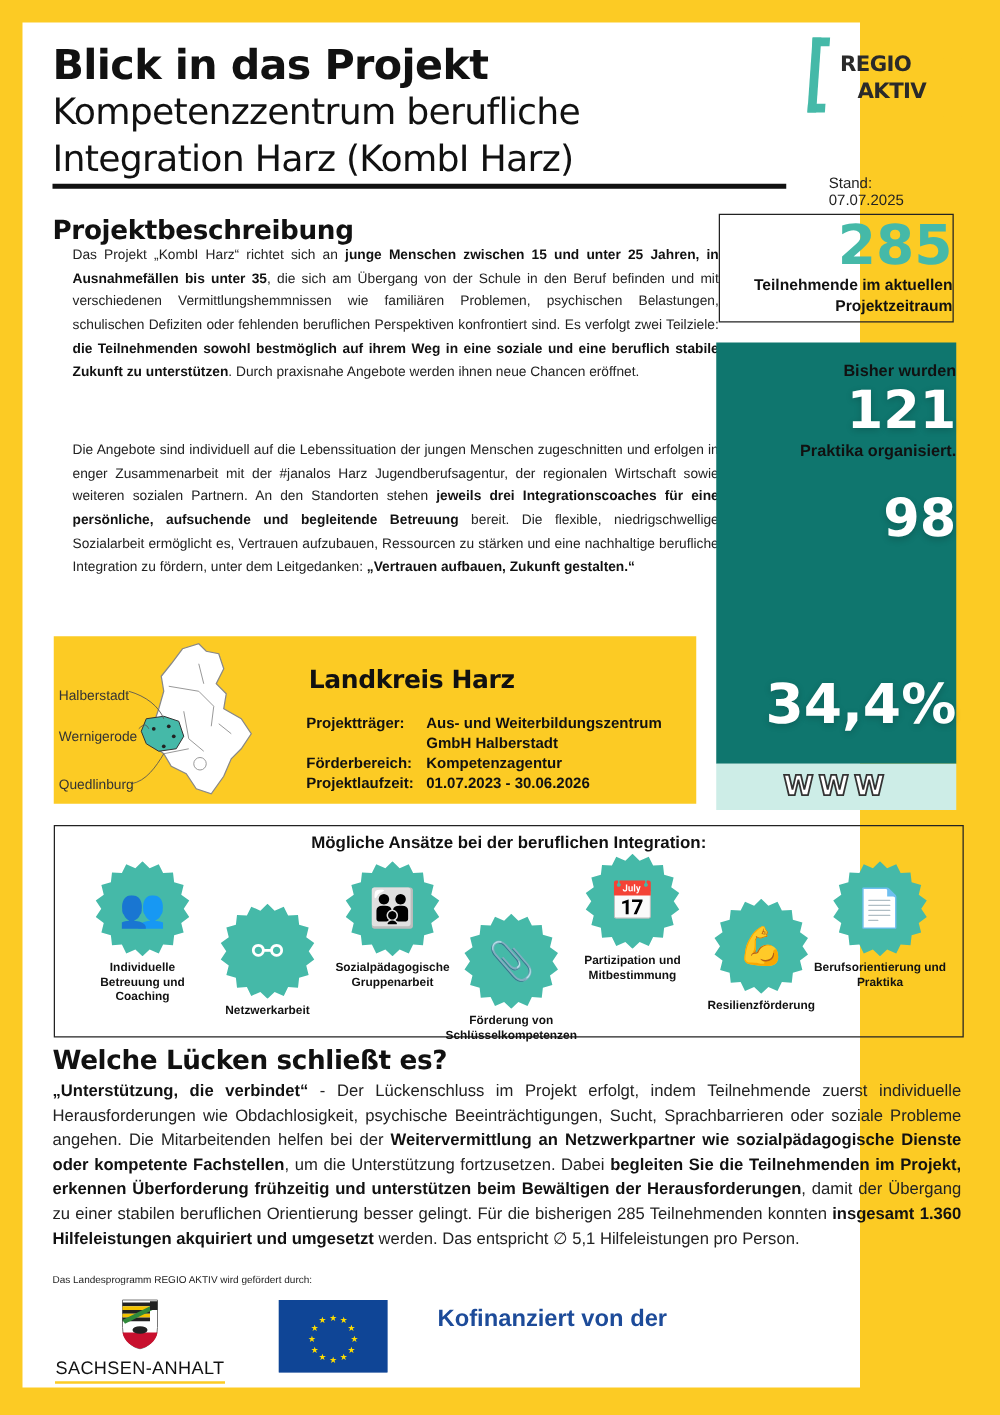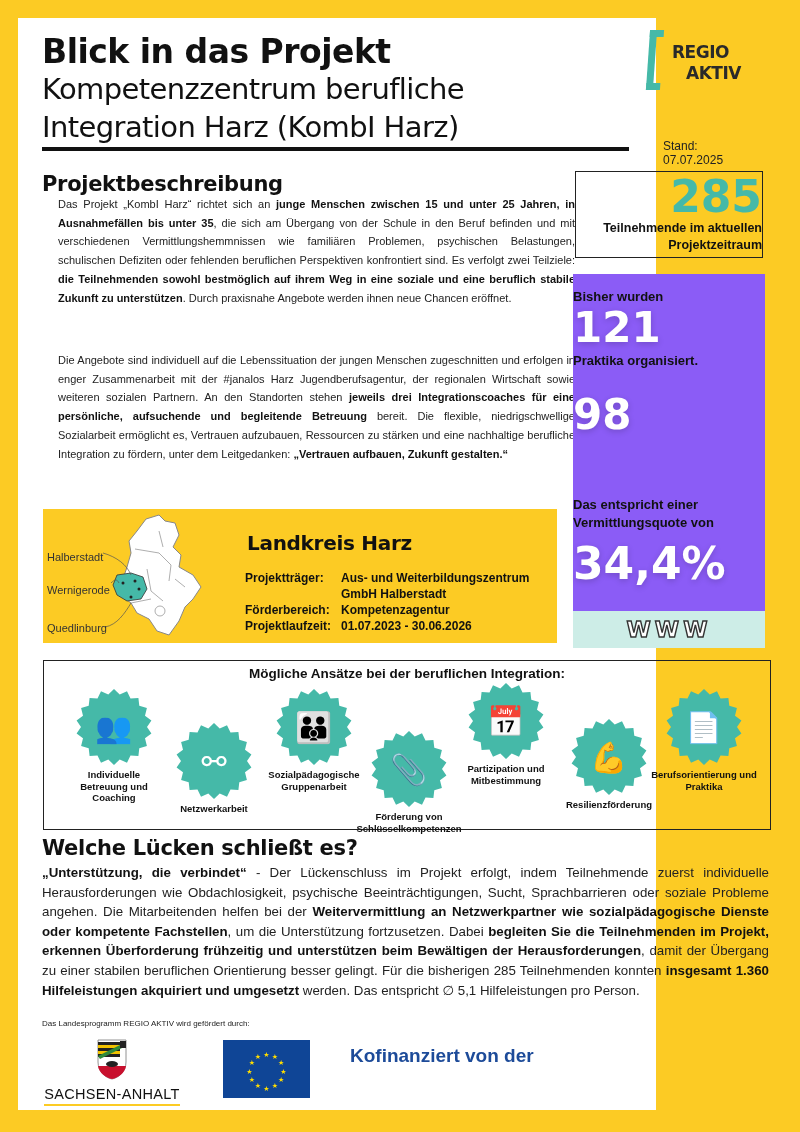--- a/index.html
+++ b/index.html
@@ -1,21 +1,21 @@
 <!DOCTYPE html>
 <html><head>
 <meta charset="utf-8">
 <style>
   html, body { margin: 0; padding: 0; }
   body {
     width: 800px; height: 1132px; background: #fccb24; position: relative; overflow: hidden;
     font-family: "Liberation Sans", "DejaVu Sans", sans-serif; color: #111;
   }
   .page {
-    position: absolute; left: 18px; top: 18px; width: 638px; height: 1092px; background: #ffffff;
+    position: absolute; left: 18px; top: 18px; width: 638px; height: 1092px; background: #ffffff; padding-left: 32px;
   }
   .abs { position: absolute; }
 
   
   .title-main { left: 24px; top: 14px; font-size: 33px; font-weight: bold; letter-spacing: -0.5px; color: #111; font-family: "DejaVu Sans", sans-serif; }
   .title-sub { left: 24px; font-size: 29px; color: #111; font-family: "DejaVu Sans", sans-serif; font-weight: normal; letter-spacing: -0.6px; }
   .title-sub.l1 { top: 54px; }
   .title-sub.l2 { top: 92px; }
   .header-rule { left: 24px; top: 129px; width: 587px; height: 4px; background: #111; }
   .stand { left: 645px; top: 121px; font-size: 12px; color: #222; }
@@ -33,21 +33,21 @@
   .para { left: 40px; width: 517px; font-size: 11px; line-height: 18.7px; text-align: justify; color: #222; }
   .para b { color: #111; }
   .para1 { top: 177px; }
   .para2 { top: 333px; }
 
   
   .stat-285 { left: 557px; top: 153px; width: 188px; height: 87px; border: 1.5px solid #222; box-sizing: border-box; text-align: right; }
   .stat-285 .num { font-size: 44px; font-weight: bold; color: #45b9a8; line-height: 46px; margin-top: 2px; font-family: "DejaVu Sans", sans-serif; }
   .stat-285 .lbl { font-size: 12.5px; font-weight: bold; line-height: 17px; color: #111; }
 
-  .stat-box { left: 555px; top: 256px; width: 192px; height: 337px; background: #8b5cf6; text-align: left; }
+  .stat-box { left: 555px; top: 256px; width: 192px; height: 337px; background: #0f766e; text-align: right; }
   .stat-box .t { font-size: 13px; font-weight: bold; color: #111; line-height: 18px; }
   .stat-box .big { font-family: "DejaVu Sans", sans-serif; font-weight: bold; color: #ffffff; text-shadow: 0 2px 6px rgba(0,0,0,0.18); }
   .s-bisher { position: absolute; left: 0; width: 100%; top: 14px; }
   .s-121 { position: absolute; left: 0; width: 100%; top: 30px; font-size: 42px; line-height: 48px; }
   .s-prakt { position: absolute; left: 0; width: 100%; top: 78px; }
   .s-98 { position: absolute; left: 0; width: 100%; top: 117px; font-size: 42px; line-height: 48px; }
   .s-teil { position: absolute; left: 0; width: 100%; top: 166px; }
   .s-entsp { position: absolute; left: 0; width: 100%; top: 222px; }
   .s-quote { position: absolute; left: 0; width: 100%; top: 264px; font-size: 44px; line-height: 52px; }
 
@@ -115,24 +115,20 @@
     <div class="num">285</div>
     <div class="lbl">Teilnehmende im aktuellen</div>
     <div class="lbl">Projektzeitraum</div>
   </div>
 
   <div class="abs stat-box">
     <div class="t s-bisher">Bisher wurden</div>
     <div class="big s-121">121</div>
     <div class="t s-prakt">Praktika organisiert.</div>
     <div class="big s-98">98</div>
-    <div class="t s-entsp">
-      <div>Das entspricht einer</div>
-      <div>Vermittlungsquote von</div>
-    </div>
     <div class="big s-quote">34,4%</div>
   </div>
 
   <div class="abs www-box">
     <span class="www-text">WWW</span>
   </div>
 
   <div class="abs region">
     <svg class="map" viewBox="0 0 175 134">
       <path d="M95 10 L108 6 L114 12 L124 14 L128 26 L122 38 L130 46 L128 58 L142 66 L150 78 L142 90 L134 98 L128 112 L118 126 L106 122 L98 110 L86 104 L80 94 L72 88 L66 78 L72 70 L76 58 L80 44 L78 32 L86 22 Z" fill="#ffffff" stroke="#888" stroke-width="1"></path>

